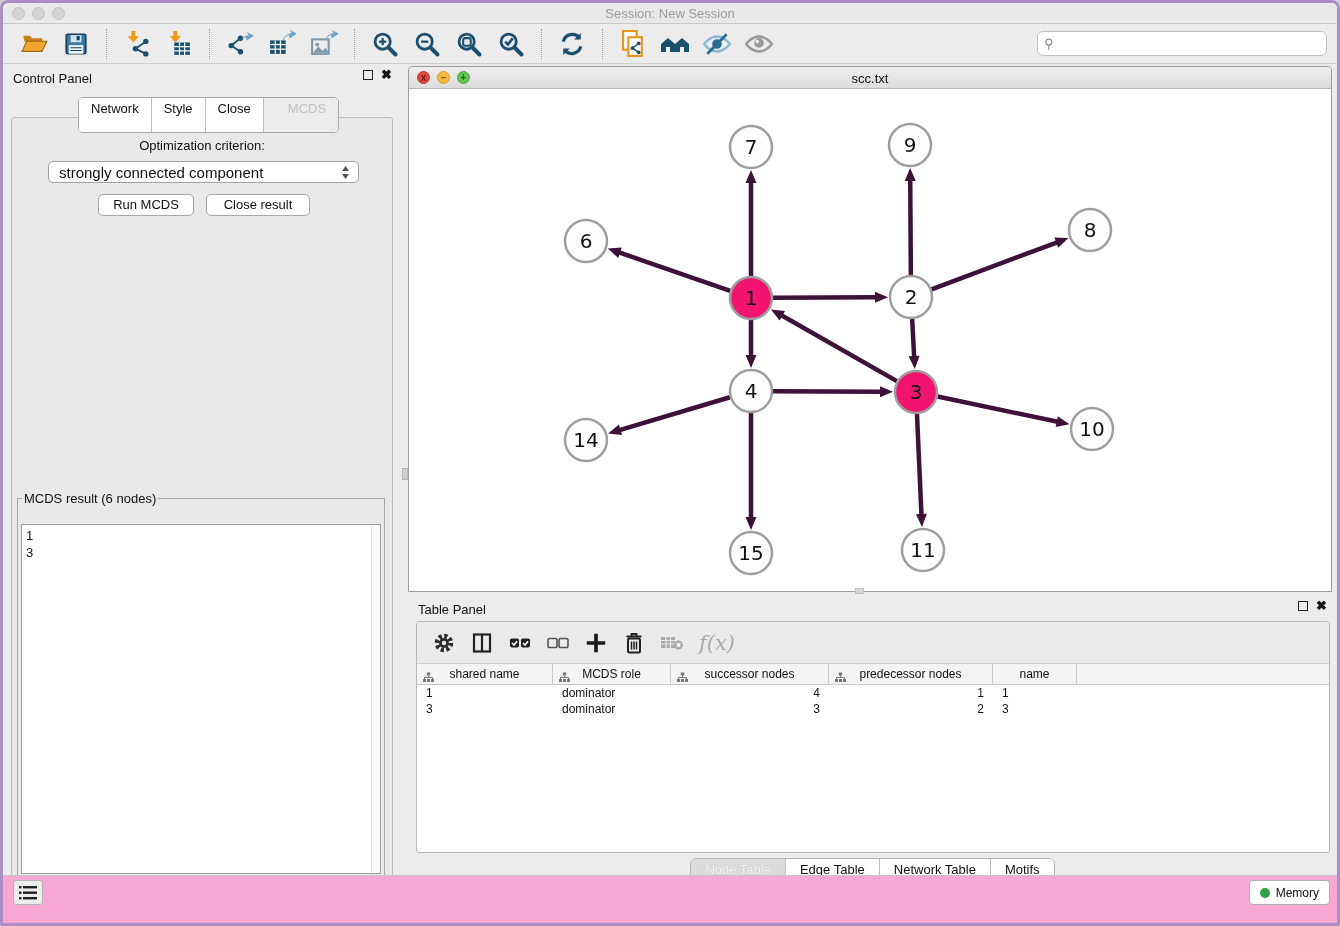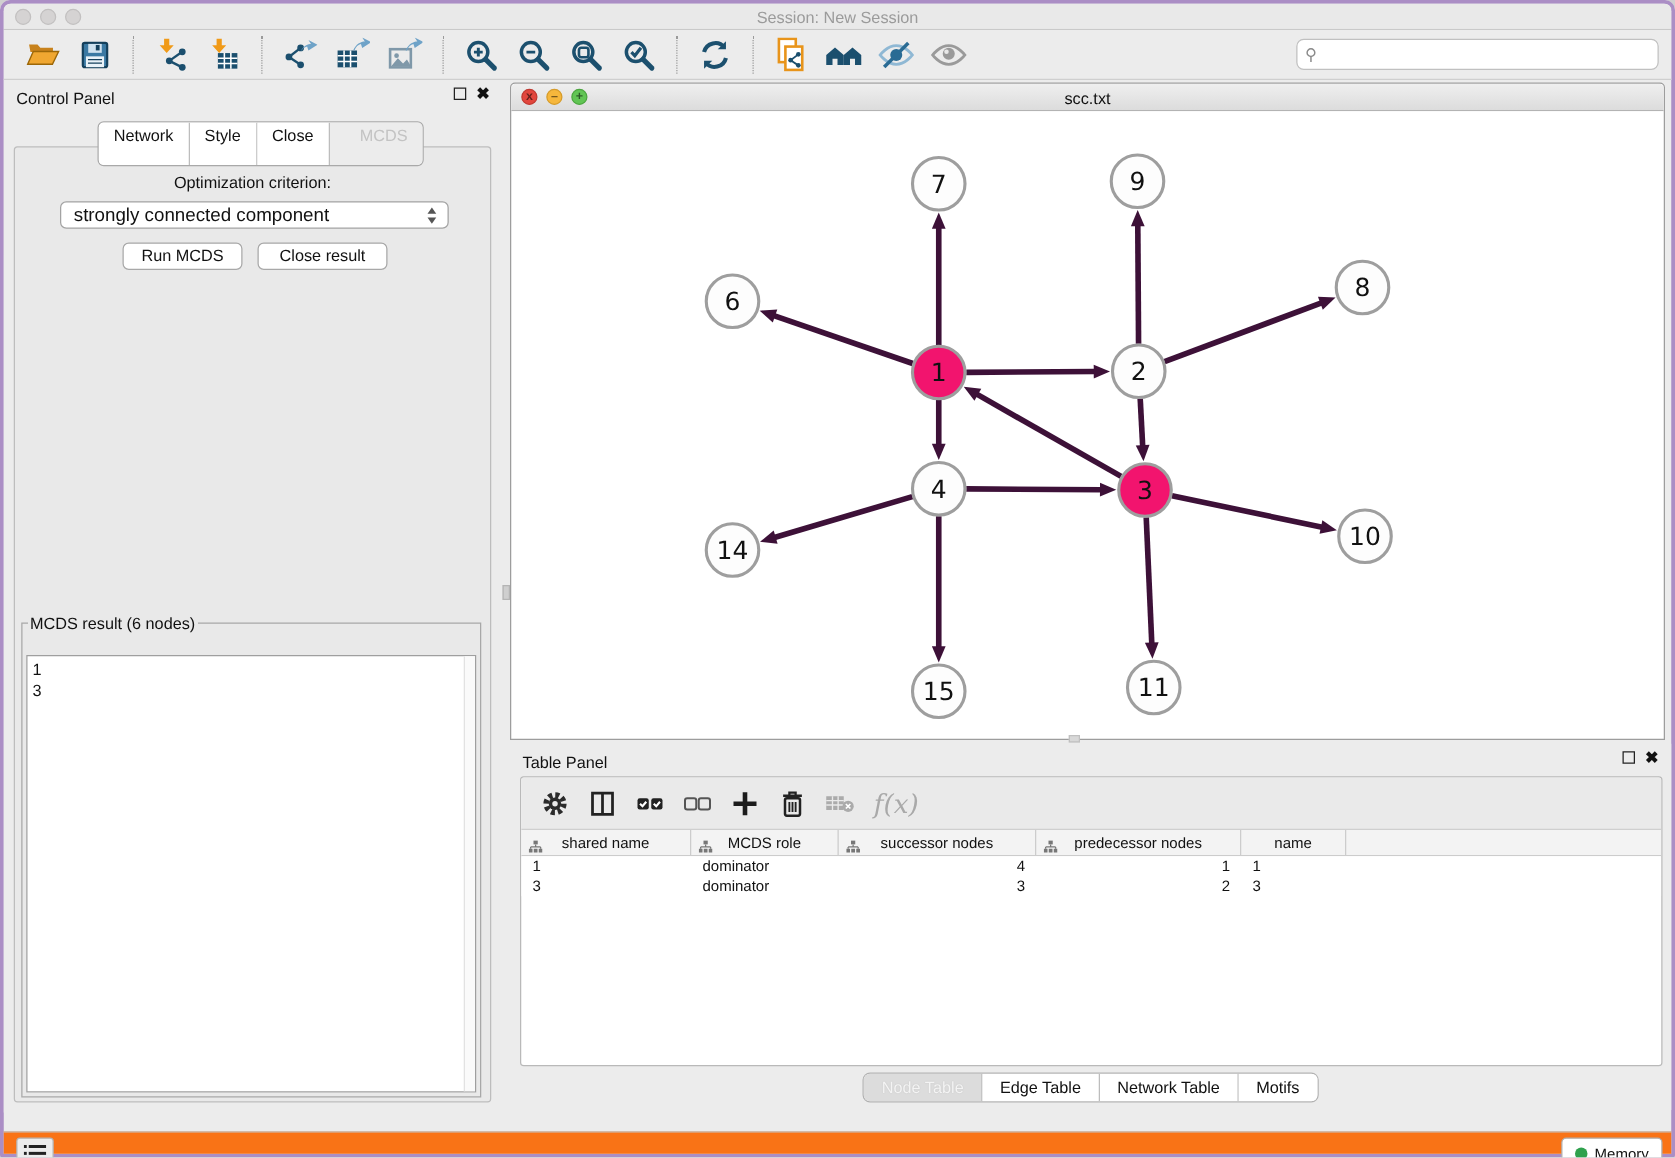--- a/index.html
+++ b/index.html
@@ -76,21 +76,21 @@
   .th .sort-ic{position:absolute;left:6px;top:5px;}
   .tbl-row{display:flex;height:16px;font-size:12px;color:#111;background:#fff;}
   .td{padding:1px 9px;overflow:hidden;white-space:nowrap;}
   .td.right{text-align:right;}
   #tp-tabs{position:absolute;left:0;right:0;bottom:6px;display:flex;justify-content:center;}
   .tp-tabgroup{display:flex;border:1px solid #b2b2b2;border-radius:6px;overflow:hidden;background:#fff;}
   .tp-tab{padding:3px 14px;font-size:13px;color:#111;background:#fff;border-right:1px solid #bdbdbd;line-height:16px;}
   .tp-tab:last-child{border-right:none;}
   .tp-tab.active{background:#dcdcdc;color:#f4f4f4;text-shadow:0 0 1px #bdbdbd;}
   
-  #status-bar{position:absolute;left:3px;right:3px;bottom:3px;height:18px;background:#f97316;border-top:1px solid #c6c6c6;}
+  #status-bar{position:absolute;left:3px;right:3px;bottom:3px;height:48px;background:#f9a8d4;border-top:1px solid #c6c6c6;}
   #list-btn{position:absolute;left:10px;top:4px;width:30px;height:25px;border:1px solid #b5b5b5;border-radius:3px;
             display:flex;align-items:center;justify-content:center;background:#ececec;}
   #memory-btn{position:absolute;right:7px;top:4px;height:25px;border:1px solid #b0b0b0;border-radius:4px;background:#fff;
               display:flex;align-items:center;gap:6px;padding:0 10px;font-size:12px;color:#111;}
   #memory-dot{width:10px;height:10px;border-radius:50%;background:#2fa14d;}
 </style>
 </head>
 <body>
 
 <div id="app">

